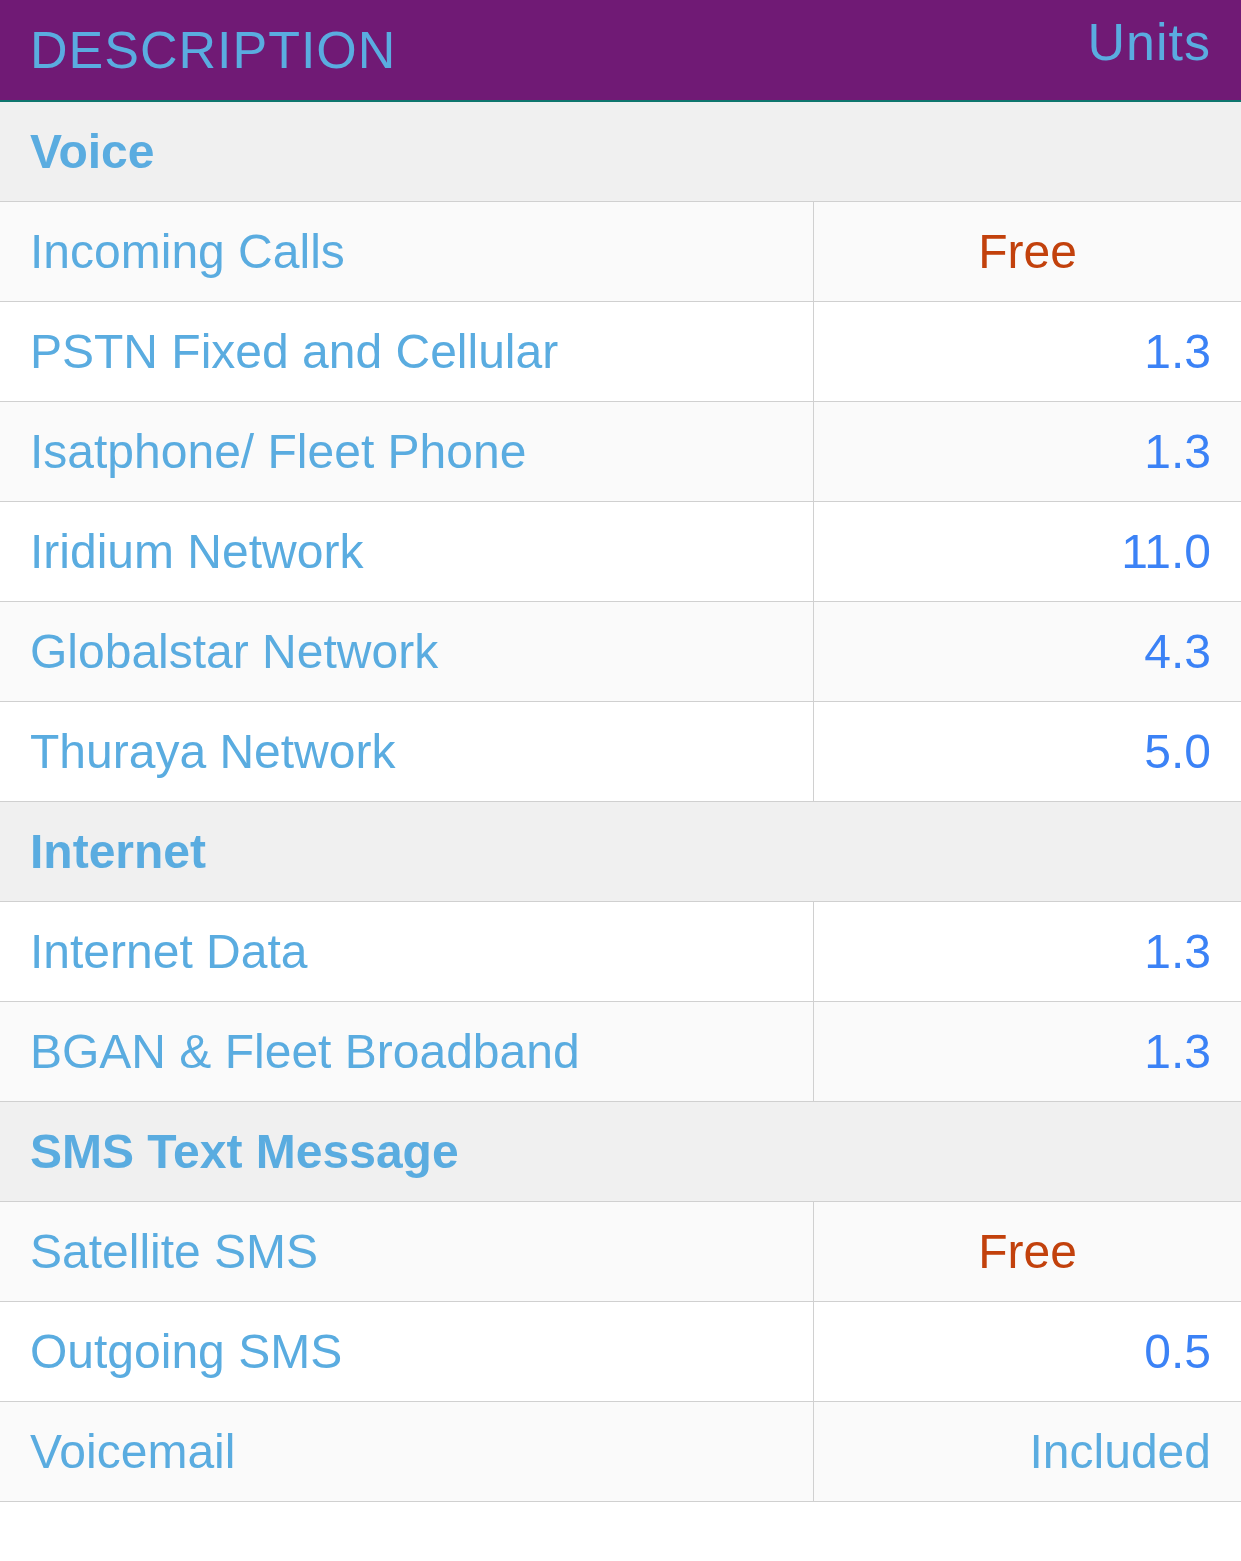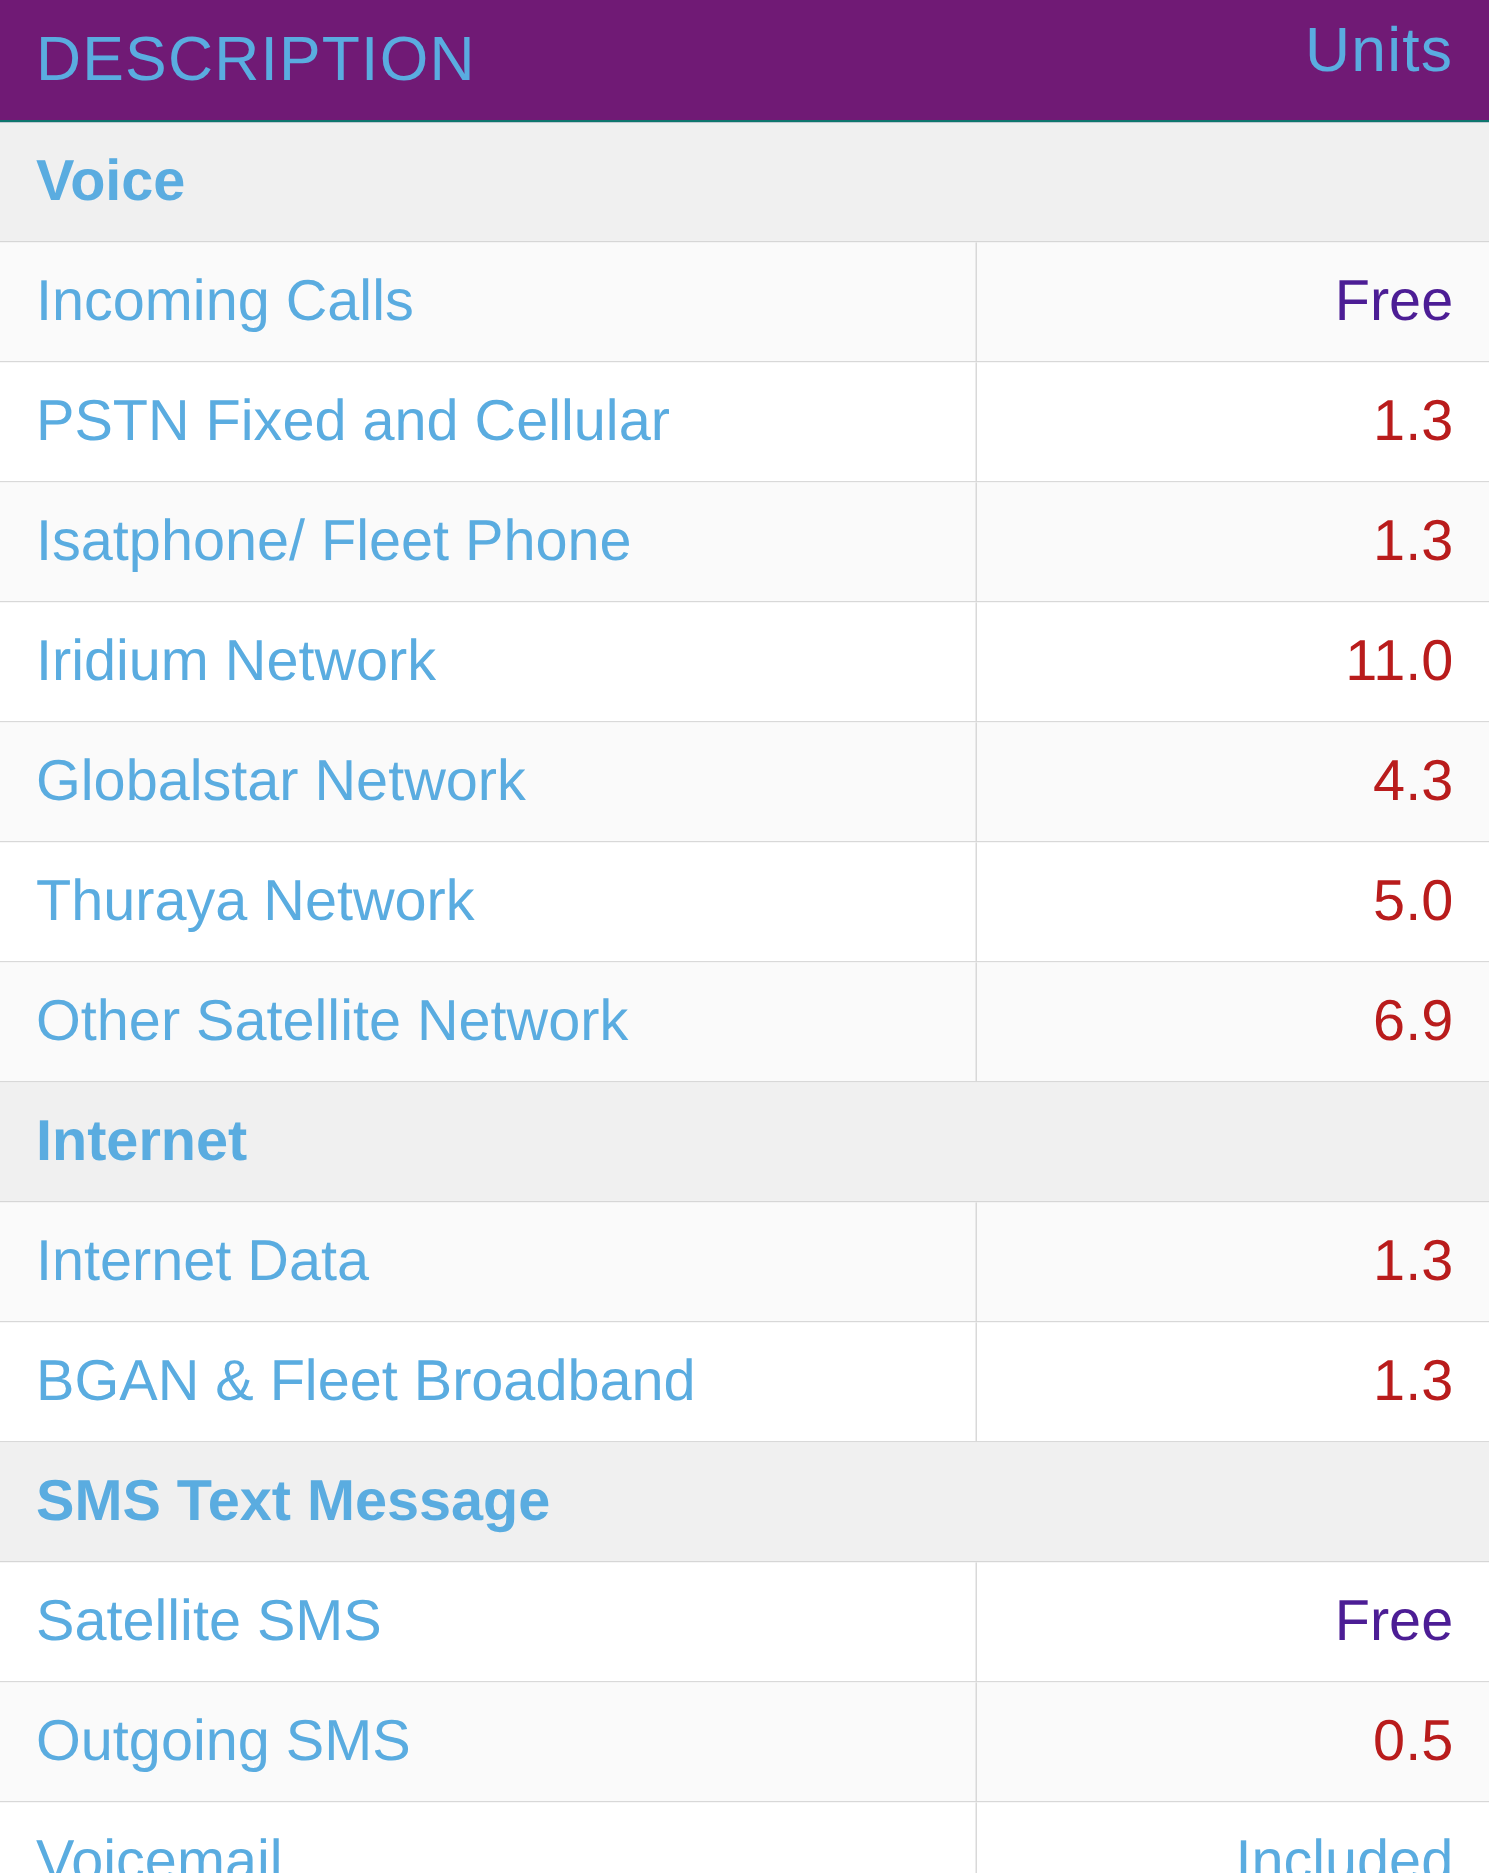--- a/index.html
+++ b/index.html
@@ -69,26 +69,27 @@
       font-weight: 400;
       color: #5aace0;
       border-right: 1px solid #d0d0d0;
     }
 
     .col-units {
       flex: 1;
       padding: 22px 30px;
       font-size: 48px;
       font-weight: 400;
-      color: #b91c1c;
+      color: #3b82f6;
       text-align: right;
     }
 
     .col-units.free {
-      color: #4c1d95;
+      color: #c2410c;
+      text-align: center;
     }
 
     .col-units.included {
       color: #5aace0;
     }
 
     .category-row .col-description {
       font-size: 48px;
       color: #5aace0;
       border-right: none;
@@ -125,24 +126,20 @@
         <div class="col-units normal">11.0</div>
       </div>
       <div class="table-row data-row">
         <div class="col-description">Globalstar Network</div>
         <div class="col-units normal">4.3</div>
       </div>
       <div class="table-row data-row">
         <div class="col-description">Thuraya Network</div>
         <div class="col-units normal">5.0</div>
       </div>
-      <div class="table-row data-row">
-        <div class="col-description">Other Satellite Network</div>
-        <div class="col-units normal">6.9</div>
-      </div>
       <div class="table-row category-row">
         <div class="col-description">Internet</div>
         <div class="col-units"></div>
       </div>
       <div class="table-row data-row">
         <div class="col-description">Internet Data</div>
         <div class="col-units normal">1.3</div>
       </div>
       <div class="table-row data-row">
         <div class="col-description">BGAN &amp; Fleet Broadband</div>

